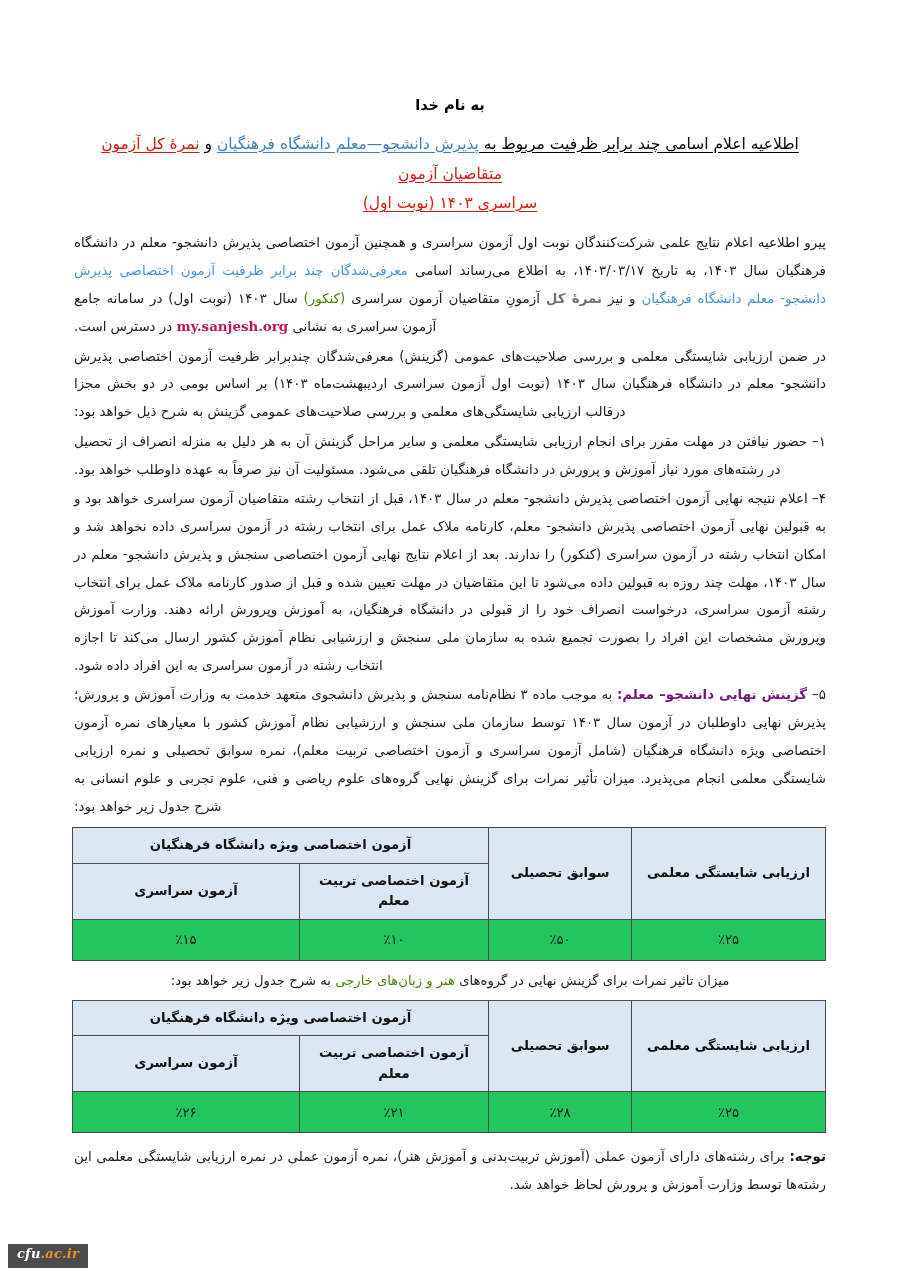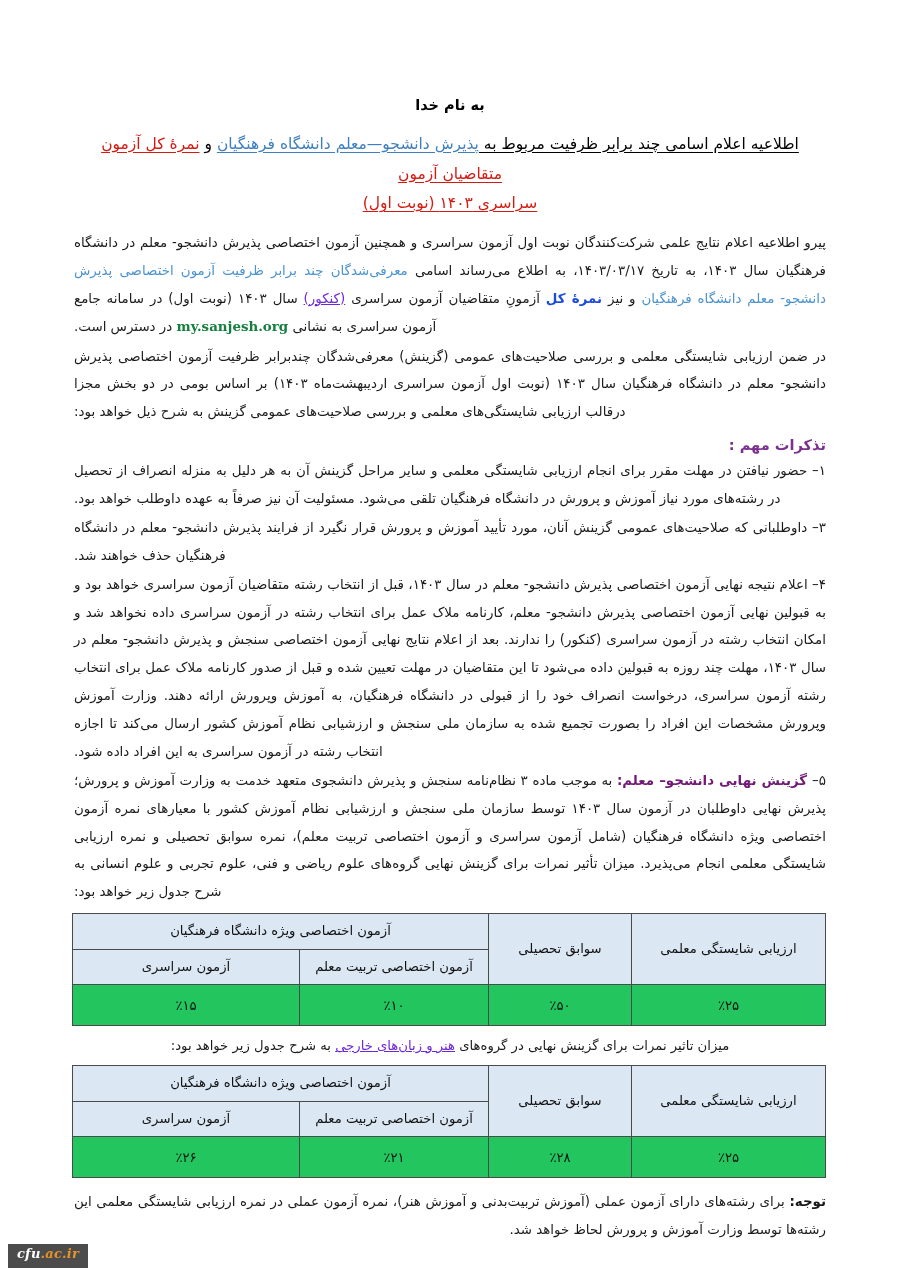--- a/index.html
+++ b/index.html
@@ -66,23 +66,23 @@
   
   p.para {
     font-size: 13.4px;
     line-height: 2.08;
     color: #1a1a1a;
     margin: 0 0 2px 0;
     text-align: justify;
     text-align-last: left;
   }
   .clr-blue   { color: #4b93cf; }
-  .clr-red    { color: #1d4ed8; font-weight: bold; }
-  .clr-redn   { color: #6d28d9; text-decoration: underline; }
-  .clr-link   { color: #15803d; font-weight: bold; font-family: "DejaVu Serif", "Liberation Serif", serif; }
+  .clr-red    { color: #737373; font-weight: bold; }
+  .clr-redn   { color: #4d7c0f; }
+  .clr-link   { color: #be185d; font-weight: bold; font-family: "DejaVu Serif", "Liberation Serif", serif; }
   .clr-green  { color: #701a75; font-weight: bold; }
   .bold       { font-weight: bold; }
 
   h2.section-title {
     font-size: 14.6px;
     font-weight: bold;
     color: #7b2f8f;
     margin: 10px 0 4px 0;
     text-align: right;
   }
@@ -114,21 +114,21 @@
   table.grades th,
   table.grades td {
     border: 1px solid #4a4a4a;
     text-align: center;
     font-size: 13.2px;
     color: #111111;
     padding: 7px 4px;
   }
   table.grades th {
     background: #dbe8f4;
-    font-weight: normal;
+    font-weight: bold;
     line-height: 1.55;
   }
   table.grades td {
     background: #22c55e;
     font-weight: normal;
     height: 26px;
   }
   .col-a { width: 194px; }
   .col-b { width: 143px; }
   .col-c { width: 189px; }
@@ -177,25 +177,23 @@
     <div class="bismillah">به نام خدا</div>
 
     <div class="main-title">
       <span class="seg title-plain">اطلاعیه اعلام اسامی چند برابر ظرفیت مربوط به </span><span class="seg title-blue">پذیرش دانشجو—معلم دانشگاه فرهنگیان</span><span class="title-plain">  و  </span><span class="seg title-red">نمرهٔ کل آزمون متقاضیان آزمون</span><br><span class="seg title-red">سراسری ۱۴۰۳ (نوبت اول)</span>
     </div>
 
     <p class="para"><span>پیرو اطلاعیه اعلام نتایج علمی شرکت‌کنندگان نوبت اول آزمون سراسری و همچنین آزمون اختصاصی پذیرش دانشجو- معلم در دانشگاه فرهنگیان سال ۱۴۰۳، به تاریخ ۱۴۰۳/۰۳/۱۷، به اطلاع می‌رساند اسامی </span><span class="clr-blue">معرفی‌شدگان چند برابر ظرفیت آزمون اختصاصی پذیرش دانشجو- معلم دانشگاه فرهنگیان</span><span> و نیز </span><span class="clr-red">نمرهٔ کل</span><span> آزمونِ متقاضیان آزمون سراسری </span><span class="clr-redn">(کنکور)</span><span> سال ۱۴۰۳ (نوبت اول) در سامانه جامع آزمون سراسری به نشانی </span><span class="clr-link">my.sanjesh.org</span><span> در دسترس است.</span></p>
 
     <p class="para">در ضمن ارزیابی شایستگی معلمی و بررسی صلاحیت‌های عمومی (گزینش) معرفی‌شدگان چندبرابر ظرفیت آزمون اختصاصی پذیرش دانشجو- معلم در دانشگاه فرهنگیان سال ۱۴۰۳ (نوبت اول آزمون سراسری اردیبهشت‌ماه ۱۴۰۳) بر اساس بومی در دو بخش مجزا درقالب ارزیابی شایستگی‌های معلمی و بررسی صلاحیت‌های عمومی گزینش به شرح ذیل خواهد بود:</p>
 
-    <h2 class="section-title">تذکرات مهم :</h2>
 
     <ol class="notes">
       <li><span class="num">۱–</span><span> حضور نیافتن در مهلت مقرر برای انجام ارزیابی شایستگی معلمی و سایر مراحل گزینش آن به هر دلیل به منزله انصراف از تحصیل در رشته‌های مورد نیاز آموزش و پرورش در دانشگاه فرهنگیان تلقی می‌شود. مسئولیت آن نیز صرفاً به عهده داوطلب خواهد بود.</span></li>
-      <li><span class="num">۳–</span><span> داوطلبانی که صلاحیت‌های عمومی گزینش آنان، مورد تأیید آموزش و پرورش قرار نگیرد از فرایند پذیرش دانشجو- معلم در دانشگاه فرهنگیان حذف خواهند شد.</span></li>
       <li><span class="num">۴–</span><span> اعلام نتیجه نهایی آزمون اختصاصی پذیرش دانشجو- معلم در سال ۱۴۰۳، قبل از انتخاب رشته متقاضیان آزمون سراسری خواهد بود و به قبولین نهایی آزمون اختصاصی پذیرش دانشجو- معلم، کارنامه ملاک عمل برای انتخاب رشته در آزمون سراسری داده نخواهد شد و امکان انتخاب رشته در آزمون سراسری (کنکور) را ندارند. بعد از اعلام نتایج نهایی آزمون اختصاصی سنجش و پذیرش دانشجو- معلم در سال ۱۴۰۳، مهلت چند روزه به قبولین داده می‌شود تا این متقاضیان در مهلت تعیین شده و قبل از صدور کارنامه ملاک عمل برای انتخاب رشته آزمون سراسری، درخواست انصراف خود را از قبولی در دانشگاه فرهنگیان، به آموزش وپرورش ارائه دهند. وزارت آموزش وپرورش مشخصات این افراد را بصورت تجمیع شده به سازمان ملی سنجش و ارزشیابی نظام آموزش کشور ارسال می‌کند تا اجازه انتخاب رشته در آزمون سراسری به این افراد داده شود.</span></li>
       <li><span class="num">۵–</span><span class="clr-green"> گزینش نهایی دانشجو– معلم:</span><span> به موجب ماده ۳ نظام‌نامه سنجش و پذیرش دانشجوی متعهد خدمت به وزارت آموزش و پرورش؛ پذیرش نهایی داوطلبان در آزمون سال ۱۴۰۳ توسط سازمان ملی سنجش و ارزشیابی نظام آموزش کشور با معیارهای نمره آزمون اختصاصی ویژه دانشگاه فرهنگیان (شامل آزمون سراسری و آزمون اختصاصی تربیت معلم)، نمره سوابق تحصیلی و نمره ارزیابی شایستگی معلمی انجام می‌پذیرد. میزان تأثیر نمرات برای گزینش نهایی گروه‌های علوم ریاضی و فنی، علوم تجربی و علوم انسانی به شرح جدول زیر خواهد بود:</span></li>
     </ol>
 
     <table class="grades">
       <colgroup>
         <col class="col-a">
           <col class="col-b">
           <col class="col-c">
           <col class="col-d">

